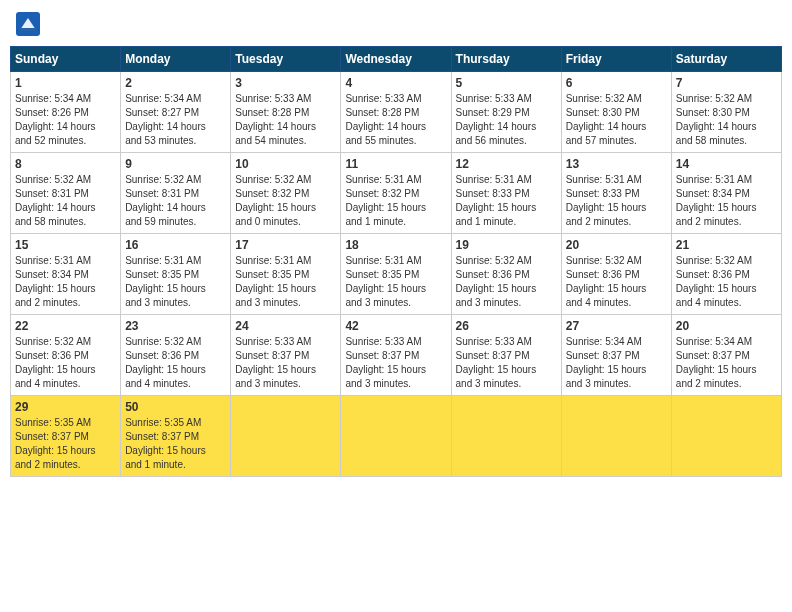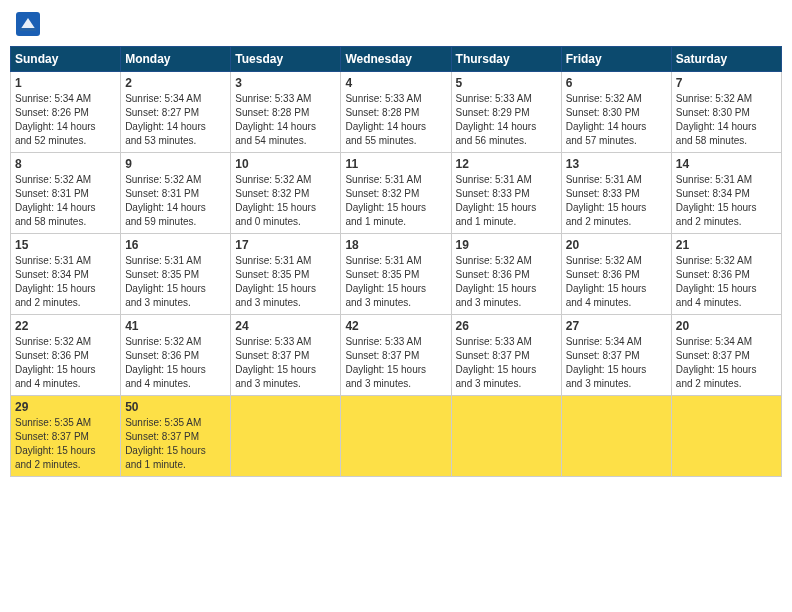--- a/index.html
+++ b/index.html
@@ -213,21 +213,21 @@
           <span class="day-number">21</span>
           <div class="cell-text">Sunrise: 5:32 AM<br>Sunset: 8:36 PM<br>Daylight: 15 hours<br>and 4 minutes.</div>
         </td>
       </tr>
       <tr>
         <td>
           <span class="day-number">22</span>
           <div class="cell-text">Sunrise: 5:32 AM<br>Sunset: 8:36 PM<br>Daylight: 15 hours<br>and 4 minutes.</div>
         </td>
         <td>
-          <span class="day-number">41</span>
+          <span class="day-number">23</span>
           <div class="cell-text">Sunrise: 5:32 AM<br>Sunset: 8:36 PM<br>Daylight: 15 hours<br>and 4 minutes.</div>
         </td>
         <td>
           <span class="day-number">24</span>
           <div class="cell-text">Sunrise: 5:33 AM<br>Sunset: 8:37 PM<br>Daylight: 15 hours<br>and 3 minutes.</div>
         </td>
         <td>
           <span class="day-number">42</span>
           <div class="cell-text">Sunrise: 5:33 AM<br>Sunset: 8:37 PM<br>Daylight: 15 hours<br>and 3 minutes.</div>
         </td>

